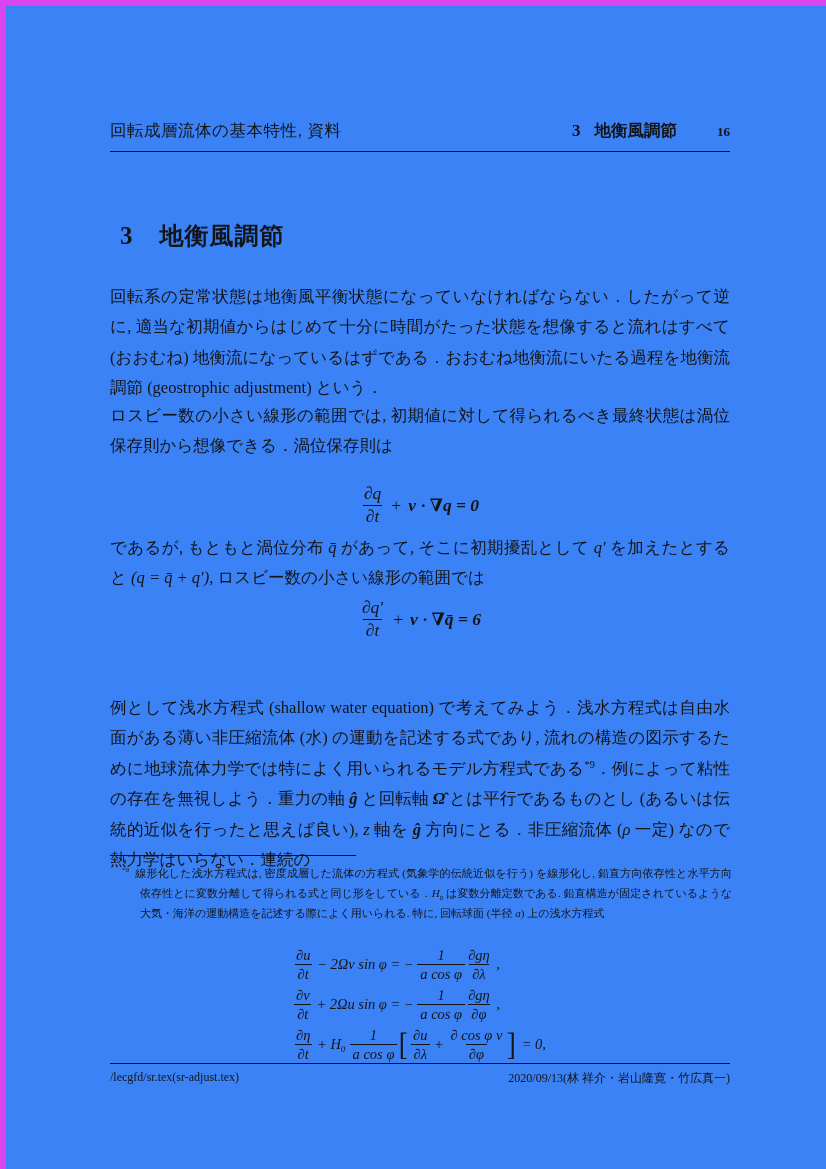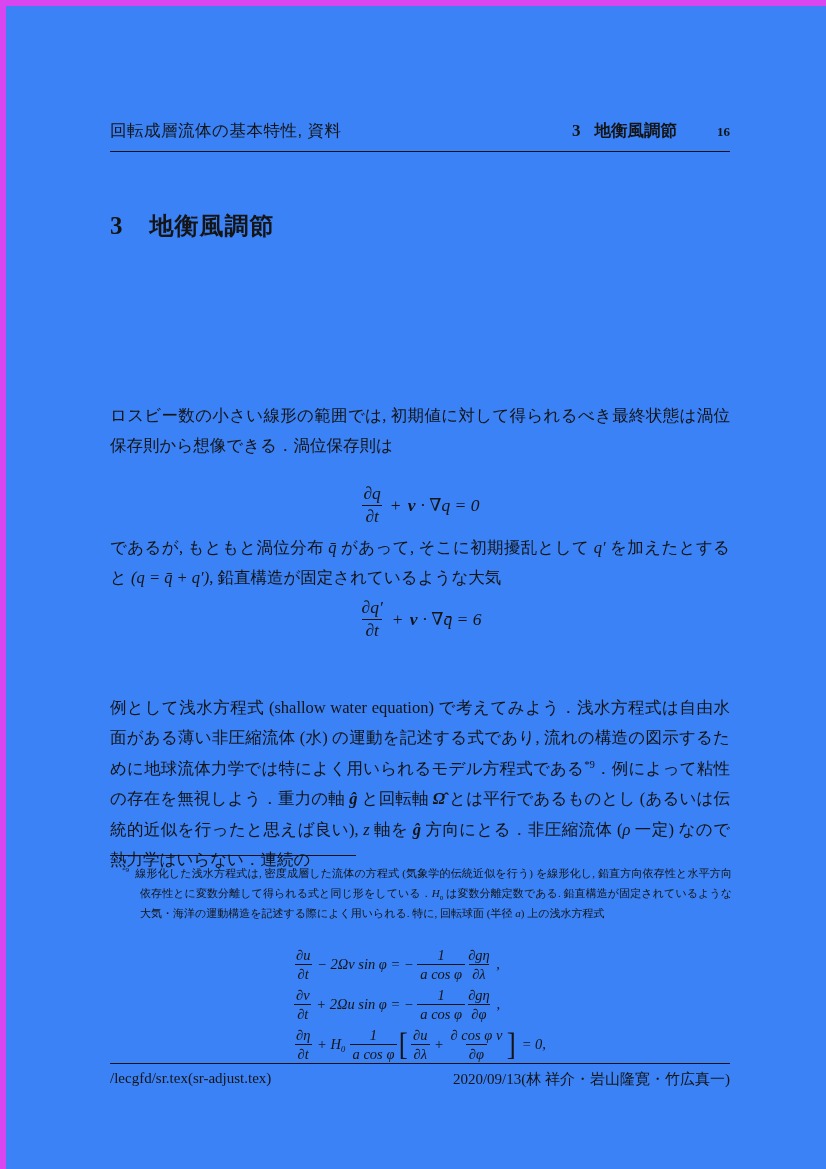--- a/index.html
+++ b/index.html
@@ -8,21 +8,21 @@
   .jp-sans{font-family:"Liberation Sans","DejaVu Sans",sans-serif;}
 
   
   .runhead{position:absolute;top:114px;left:104px;width:620px;display:flex;justify-content:space-between;align-items:baseline;padding-bottom:9px;border-bottom:1.5px solid #111;font-size:16.5px;}
   .rh-left{letter-spacing:0.5px;}
   .rh-num{font-weight:bold;font-size:17px;}
   .rh-title{margin-left:14px;font-weight:bold;}
   .rh-page{margin-left:40px;font-weight:bold;font-size:13px;}
 
   
-  .sec{position:absolute;top:204px;left:104px;margin:0;font-size:24px;font-weight:bold;}
+  .sec{position:absolute;top:204px;left:104px;margin:10px;font-size:24px;font-weight:bold;}
   .sec-num{font-size:25px;}
   .sec-title{margin-left:27px;letter-spacing:1px;}
 
   
   .body{position:absolute;left:104px;width:620px;margin:0;font-size:16.5px;line-height:30.4px;text-align:justify;}
   .p1{top:276px;}
   .p2{top:395px;}
   .p3{top:527px;}
   .p4{top:643px;}
   .p5{top:687px;}
@@ -34,66 +34,67 @@
 
   
   .equation{position:absolute;left:104px;width:620px;display:flex;justify-content:center;align-items:center;font-size:17.5px;font-style:italic;}
   .eq1{top:476px;height:46px;}
   .eq2{top:590px;height:46px;}
   .frac{display:inline-flex;flex-direction:column;align-items:center;line-height:1.25;}
   .frac .den{border-top:1.2px solid #141414;}
   .frac .num,.frac .den{padding:0 3px;white-space:nowrap;}
   .op{font-style:normal;margin:0 7px;}
   .vec{margin-right:5px;}
-  .rest{white-space:pre;}
+  .rest{white-space:pre;font-weight:bold;}
 
   
   .fn-rule{position:absolute;top:849px;left:104px;width:246px;border-top:1.3px solid #111;}
   .fn-par{position:absolute;top:857px;left:104px;width:622px;margin:0;font-size:11px;line-height:20.2px;text-align:justify;padding-left:30px;text-indent:-18px;box-sizing:border-box;}
   .fn-marker{margin-right:6px;}
   .fn-eqs{position:absolute;top:940px;left:287px;display:flex;flex-direction:column;gap:3px;}
   .fn-eq{display:flex;align-items:center;font-size:14.5px;font-style:italic;height:37px;white-space:pre;}
   .fn-eq .frac .den{border-top:1px solid #141414;}
   .bracket{font-style:normal;font-size:32px;font-weight:300;margin:0 1px;transform:scaleX(0.85);}
   .fmid{white-space:pre;}
 
   
   .foot-rule{position:absolute;top:1057px;left:104px;width:620px;border-top:1.3px solid #111;}
-  .pagefoot{position:absolute;top:1064px;left:104px;width:620px;display:flex;justify-content:space-between;font-size:15px;font-family:Liberation Serif, serif;}
+  .pagefoot{position:absolute;top:1064px;left:104px;width:620px;display:flex;justify-content:space-between;font-size:12px;font-family:Liberation Serif, serif;}
 </style>
 </head>
 <body>
 
 <div class="page">
 
   <header class="runhead">
     <span class="rh-left jp-sans">回転成層流体の基本特性, 資料</span>
     <span>
       <span class="rh-num">3</span><span class="rh-title jp-sans">地衡風調節</span><span class="rh-page">16</span>
     </span>
   </header>
 
   <h1 class="sec">
     <span class="sec-num">3</span><span class="sec-title jp-sans">地衡風調節</span>
   </h1>
 
+  <p class="body p1">回転系の定常状態は地衡風平衡状態になっていなければならない．したがって逆に, 適当な初期値からはじめて十分に時間がたった状態を想像すると流れはすべて (おおむね) 地衡流になっているはずである．おおむね地衡流にいたる過程を地衡流調節 (geostrophic adjustment) という．</p>
 
   <p class="body p2">ロスビー数の小さい線形の範囲では, 初期値に対して得られるべき最終状態は渦位保存則から想像できる．渦位保存則は</p>
 
   <div class="equation eq1">
     <span class="frac">
       <span class="num">∂q</span>
       <span class="den">∂t</span>
     </span>
     <span class="op">+</span>
     <span class="mb vec">v</span>
     <span class="rest">· ∇q = 0</span>
   </div>
 
-  <p class="body p3"><span>であるが, もともと渦位分布 </span><span class="m">q̄</span><span> があって, そこに初期擾乱として </span><span class="m">q′</span><span> を加えたとすると </span><span class="m">(q = q̄ + q′)</span><span>, 鉛直構造が固定されているような大気</span></p>
+  <p class="body p3"><span>であるが, もともと渦位分布 </span><span class="m">q̄</span><span> があって, そこに初期擾乱として </span><span class="m">q′</span><span> を加えたとすると </span><span class="m">(q = q̄ + q′)</span><span>, ロスビー数の小さい線形の範囲では</span></p>
 
   <div class="equation eq2">
     <span class="frac">
       <span class="num">∂q′</span>
       <span class="den">∂t</span>
     </span>
     <span class="op">+</span>
     <span class="mb vec">v</span>
     <span class="rest">· ∇q̄ = 6</span>
   </div>

